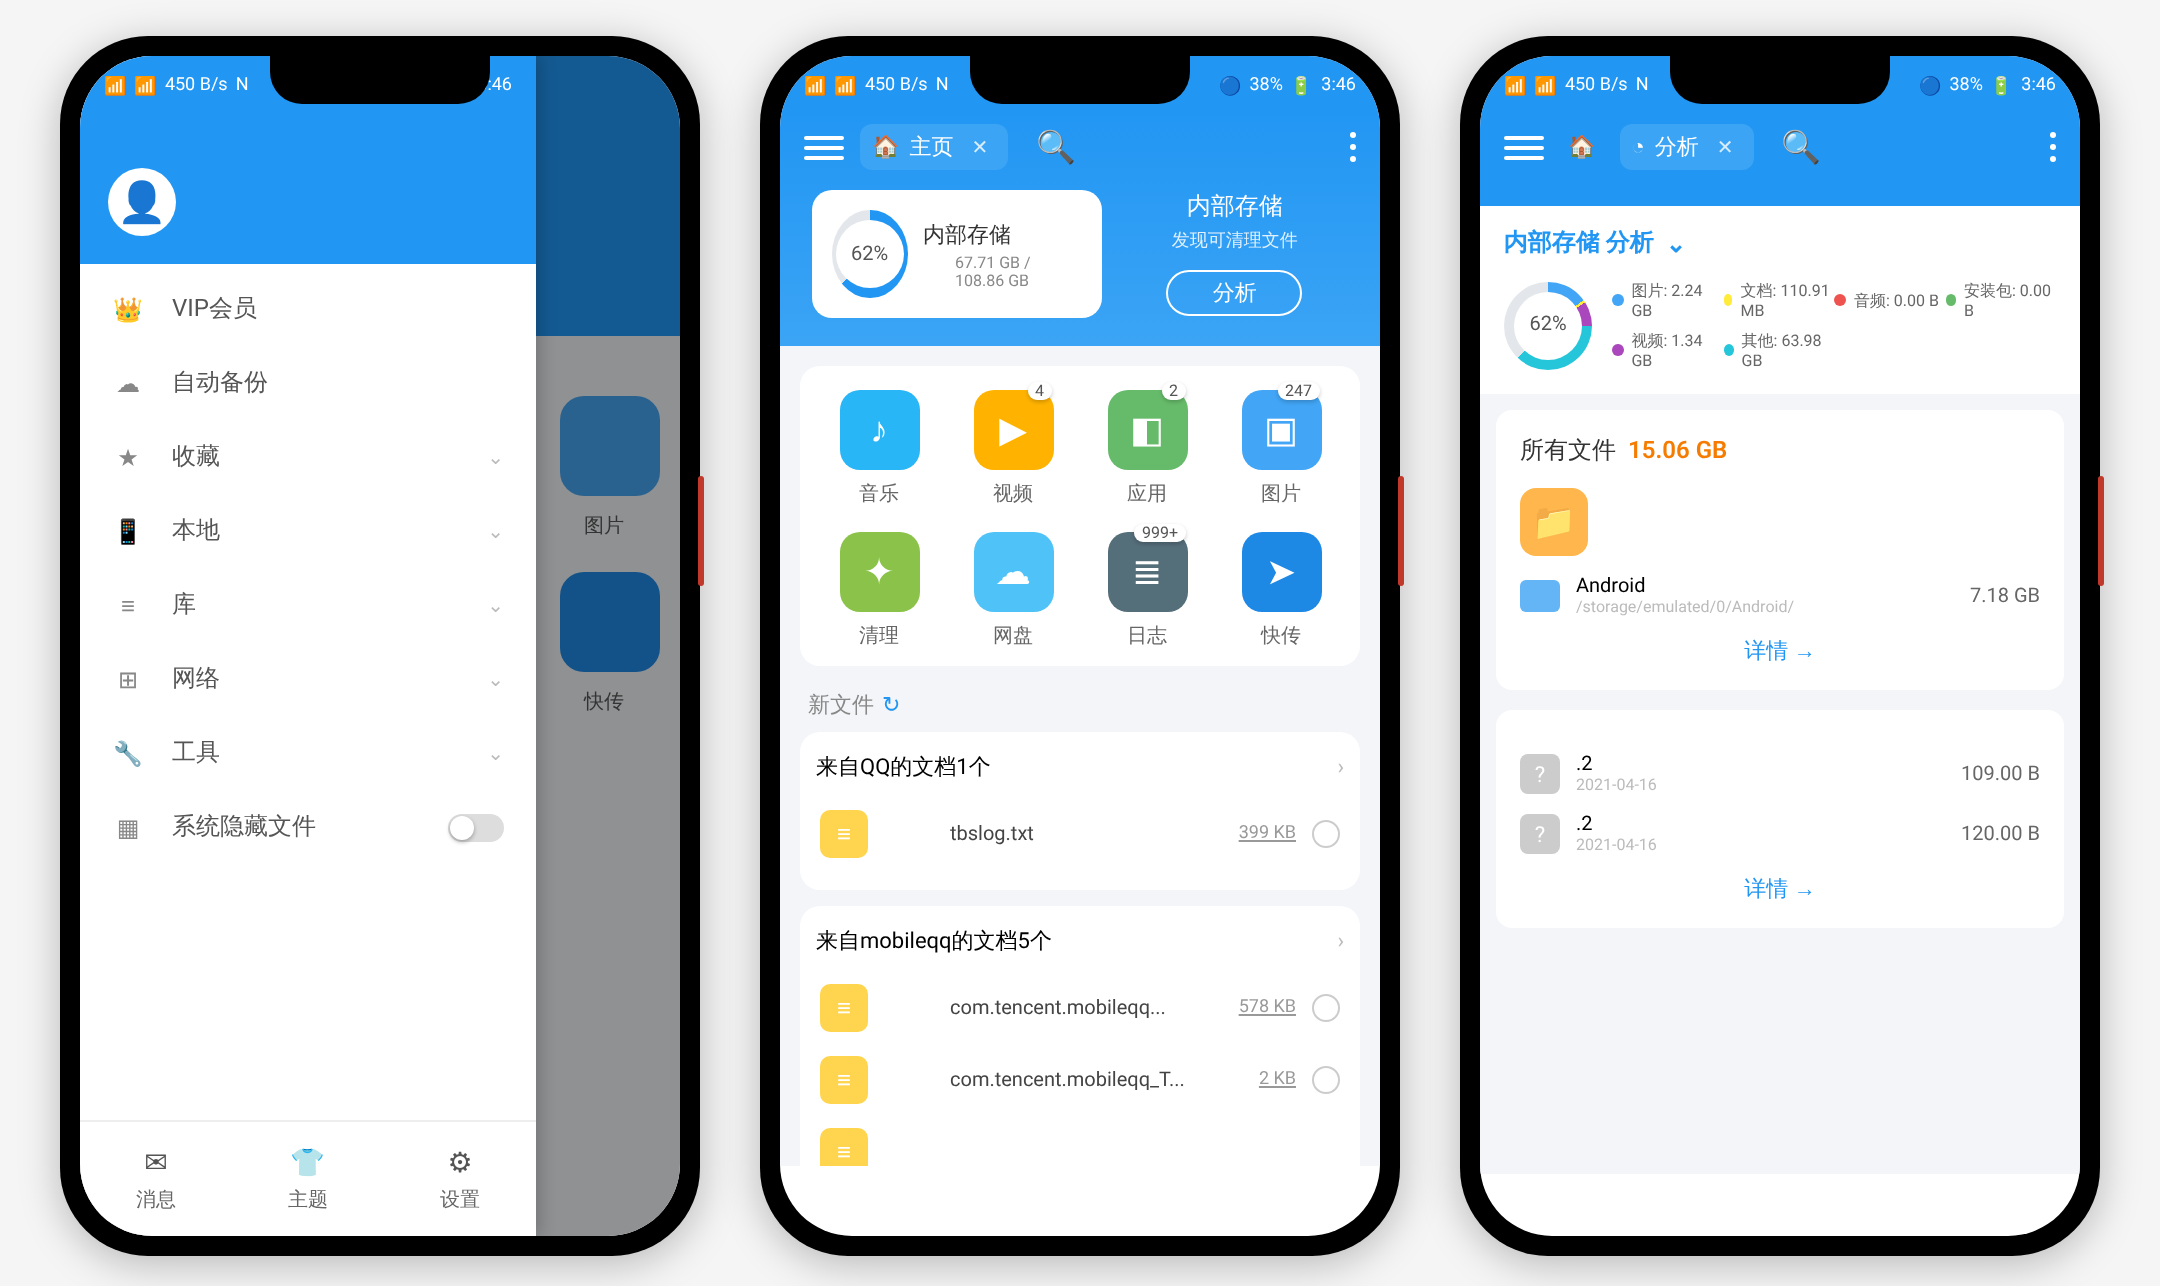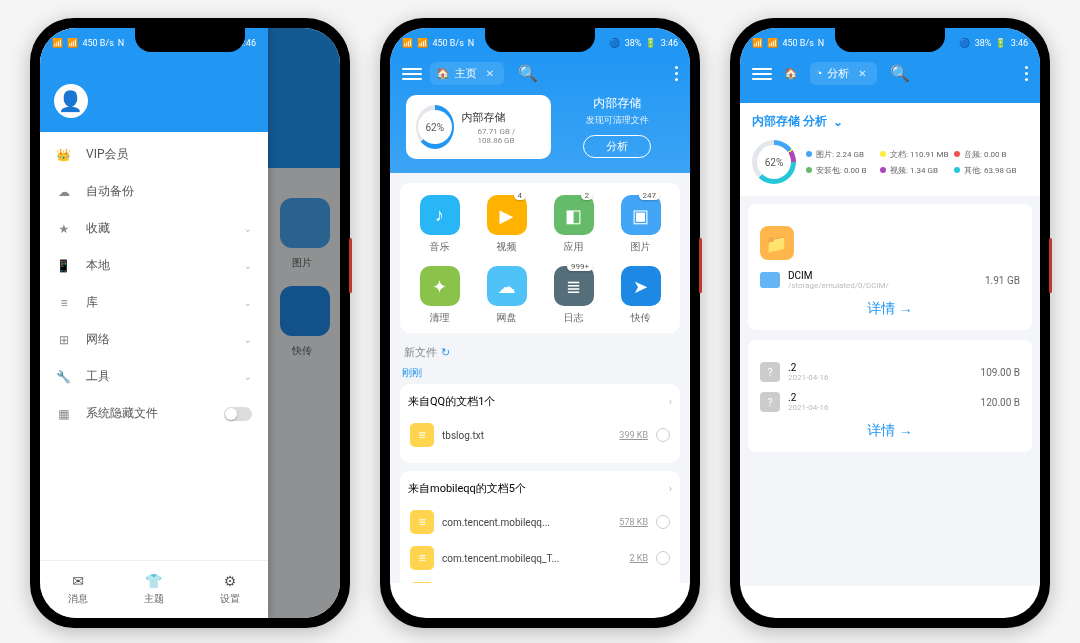--- a/index.html
+++ b/index.html
@@ -56,44 +56,44 @@
 .cat { display:flex; flex-direction:column; align-items:center; gap:5px; font-size:10px; color:#666; position:relative;}
 .cat .tile{width:40px;height:40px;border-radius:10px;display:flex;align-items:center;justify-content:center;color:#fff;font-size:18px;}
 .badge{position:absolute;top:-4px;right:14px;background:#fff;color:#555;font-size:8px;padding:0 4px;border-radius:6px;box-shadow:0 1px 2px rgba(0,0,0,.2);}
 .sec-title{font-size:11px;color:#888;margin:12px 4px 6px;display:flex;align-items:center;gap:4px;}
 .sub-title{font-size:10px;color:#2196f3;margin:4px 2px;}
 .file-card{background:#fff;border-radius:10px;padding:10px 8px;}
 .file-h{font-size:11px;margin-bottom:8px;display:flex;align-items:center;}
 .file-h .arr{margin-left:auto;color:#bbb;}
 .f-row{display:flex;align-items:center;gap:8px;padding:6px 2px;font-size:10px;color:#444;}
 .f-ico{width:24px;height:24px;background:#ffd54f;border-radius:5px;display:flex;align-items:center;justify-content:center;color:#fff;font-size:12px;}
-.f-name{flex:1;white-space:nowrap;overflow:hidden;text-overflow:ellipsis;}
+.f-name{flex:1;white-space:nowrap;overflow:hidden;text-overflow:ellipsis;margin-left:33px;}
 .f-size{color:#999;font-size:9px;text-decoration:underline;}
 .f-chk{width:14px;height:14px;border:1px solid #ccc;border-radius:50%;}
 
 
 .p3-head{background:#2196f3;padding:4px 10px 8px;color:#fff;}
 .p3-sub{background:#fff;padding:10px 12px 4px;font-size:12px;color:#2196f3;font-weight:600;display:flex;align-items:center;gap:6px;}
 .p3-stats{background:#fff;padding:6px 12px 12px;display:flex;gap:10px;align-items:center;}
-.legend{flex:1;display:grid;grid-template-columns:1fr 1fr 1fr;row-gap:5px;font-size:8px;color:#666;}
+.legend{flex:1;display:grid;grid-template-columns:1fr 1fr 1fr 1fr;row-gap:5px;font-size:8px;color:#666;}
 .legend .row{display:flex;align-items:center;gap:4px;}
 .dot{width:6px;height:6px;border-radius:50%;}
 .p3-body{background:#f3f5f8;padding:8px;height:calc(100% - 200px);overflow:hidden;}
 .a-card{background:#fff;border-radius:8px;padding:12px;margin-bottom:10px;}
 .a-title{font-size:12px;color:#333;}
 .a-title .sz{color:#f57c00;font-weight:600;margin-left:6px;}
 .a-row{display:flex;gap:10px;align-items:flex-start;margin-top:10px;}
 .a-big-ico{width:34px;height:34px;border-radius:8px;background:#ffb74d;display:flex;align-items:center;justify-content:center;color:#fff;font-size:18px;}
 .a-desc{font-size:9px;color:#999;line-height:1.5;}
 .a-folder{display:flex;align-items:center;gap:8px;margin-top:10px;font-size:10px;}
 .fold-ico{width:20px;height:16px;background:#64b5f6;border-radius:3px;}
 .gray-ico{width:20px;height:20px;background:#ccc;border-radius:4px;display:flex;align-items:center;justify-content:center;color:#fff;font-size:11px;}
 .a-folder .path{font-size:8px;color:#bbb;}
 .a-folder .val{margin-left:auto;color:#666;}
-.details{text-align:center;color:#2196f3;font-size:14px;margin-top:10px;}
+.details{text-align:center;color:#2196f3;font-size:11px;margin-top:10px;}
 .bottom-cut{font-size:11px;color:#333;padding:10px 12px 0;}
 .bottom-cut .sz{color:#f57c00;margin-left:6px;font-weight:600;}
 </style>
 </head>
 <body>
 
 <div class="phone">
  <div class="screen">
   <div class="notch"></div>
   <div class="p1-bg">
@@ -267,21 +267,20 @@
           </div>
           <div class="cat">
             <div class="tile" style="background:#1e88e5">➤</div>
             <span>快传</span>
           </div>
         </div>
     <div class="sec-title">
           <span>新文件</span>
           <span style="color:#2196f3">↻</span>
         </div>
-    <div class="sub-title">刚刚</div>
     <div class="file-card">
       <div class="file-h">
             <span>来自QQ的文档1个</span>
             <span class="arr">›</span>
           </div>
       <div id="g1">
             <div class="f-row">
               <div class="f-ico">≡</div>
               <span class="f-name">tbslog.txt</span>
               <span class="f-size">399 KB</span>
@@ -386,31 +385,32 @@
             <span>视频: 1.34 GB</span>
           </div>
           <div class="row">
             <span class="dot" style="background:#26c6da"></span>
             <span>其他: 63.98 GB</span>
           </div>
         </div>
   </div>
   <div class="p3-body">
     <div class="a-card">
+      <div class="a-title"><span>所有文件</span><span class="sz">15.06 GB</span></div>
       <div class="a-row">
         <div class="a-big-ico">📁</div>
       </div>
       <div id="folders">
             <div class="a-folder">
               <div class="fold-ico"></div>
               <div>
-                <div>DCIM</div>
-                <div class="path">/storage/emulated/0/DCIM/</div>
+                <div>Android</div>
+                <div class="path">/storage/emulated/0/Android/</div>
               </div>
-              <span class="val">1.91 GB</span>
+              <span class="val">7.18 GB</span>
             </div>
           </div>
       <div class="details">详情 →</div>
     </div>
     <div class="a-card">
       <div id="newrows">
             <div class="a-folder">
               <div class="gray-ico">?</div>
               <div>
                 <div>.2</div>

